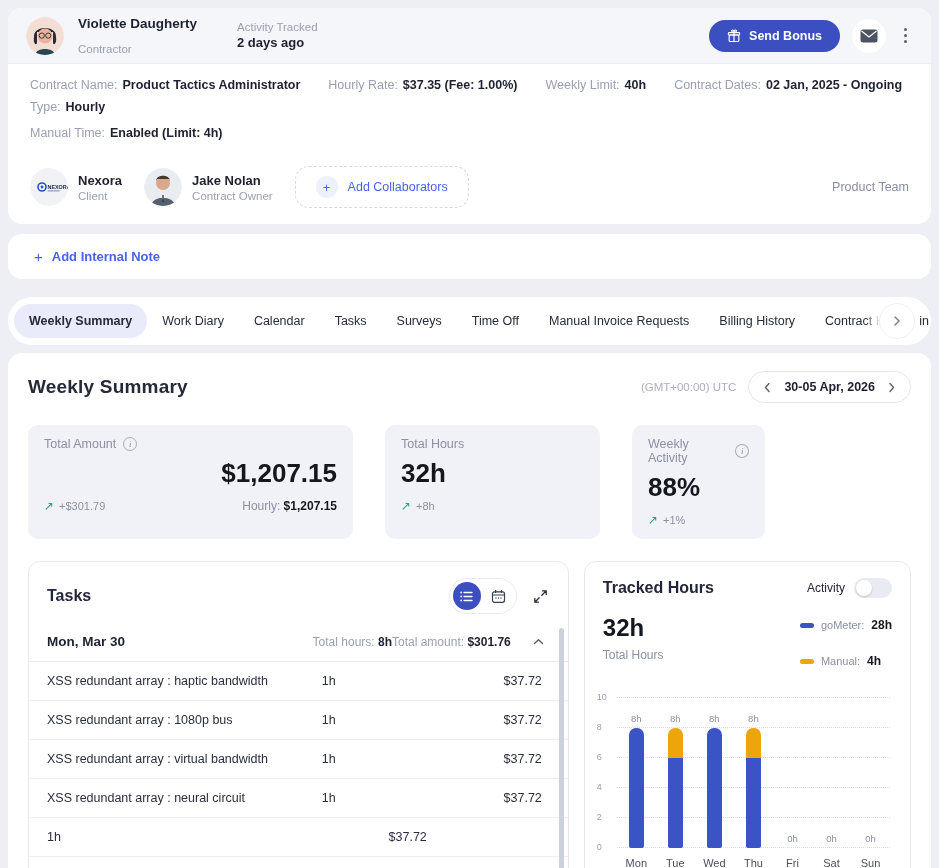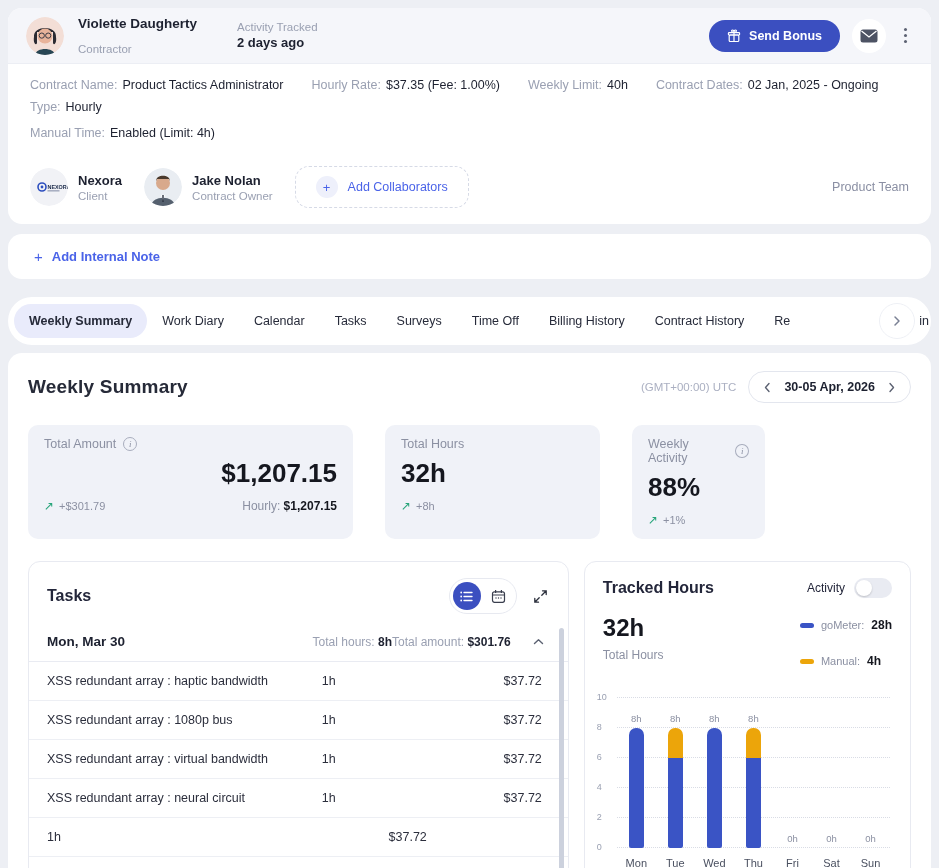--- a/index.html
+++ b/index.html
@@ -30,21 +30,21 @@
   .roundbtn { width:34px; height:34px; border-radius:50%; background:#fff; border:none;
               display:flex; align-items:center; justify-content:center; cursor:pointer; }
   .kebab { background:transparent; border:none; display:flex; flex-direction:column; gap:3px;
            padding:6px; cursor:pointer; }
   .kebab i { width:3px; height:3px; border-radius:50%; background:#5c6272; display:block; }
 
   .details { padding:14px 22px 4px; }
   .drow { display:flex; flex-wrap:wrap; gap:8px 28px; margin-bottom:12px; }
   .field { font-size:12.5px; white-space:nowrap; }
   .flabel { color:#9aa0b2; margin-right:5px; }
-  .fvalue { color:#1d2130; font-weight:normal; }
+  .fvalue { color:#1d2130; font-weight:bold; }
 
   .collab { display:flex; align-items:center; gap:22px; padding:10px 22px 16px; }
   .person { display:flex; align-items:center; gap:10px; }
   .pname { font-size:13px; font-weight:bold; color:#1d2130; }
   .prole { font-size:11.5px; color:#9aa0b2; margin-top:2px; }
   .addcollab { display:flex; align-items:center; gap:10px; border:1px dashed #d6dae6;
                background:transparent; border-radius:14px; padding:9px 20px; cursor:pointer;
                font-family:inherit; font-size:12.5px; color:#4a63e8; font-weight:500; }
   .pluscirc { width:22px; height:22px; border-radius:50%; background:#eef0fb; color:#4a63e8;
               display:flex; align-items:center; justify-content:center; font-size:13px; }
@@ -279,20 +279,21 @@
   </button>
 </section>
 
 <nav class="tabsbar">
   <button class="tab active">Weekly Summary</button>
   <button class="tab">Work Diary</button>
   <button class="tab">Calendar</button>
   <button class="tab">Tasks</button>
   <button class="tab">Surveys</button>
   <button class="tab">Time Off</button>
+  <button class="tab">Manual Invoice Requests</button>
   <button class="tab">Billing History</button>
   <button class="tab">Contract History</button>
   <button class="tab">Re</button>
   <span class="partial-end">in</span>
   <button class="tab-scroll">
     <span style="display:flex">
       <svg width="10" height="12" viewBox="0 0 10 12">
           <polyline points="3,2 7,6 3,10" fill="none" stroke="#7a8094" stroke-width="1.5" stroke-linecap="round" stroke-linejoin="round"></polyline>
         </svg>
     </span>

